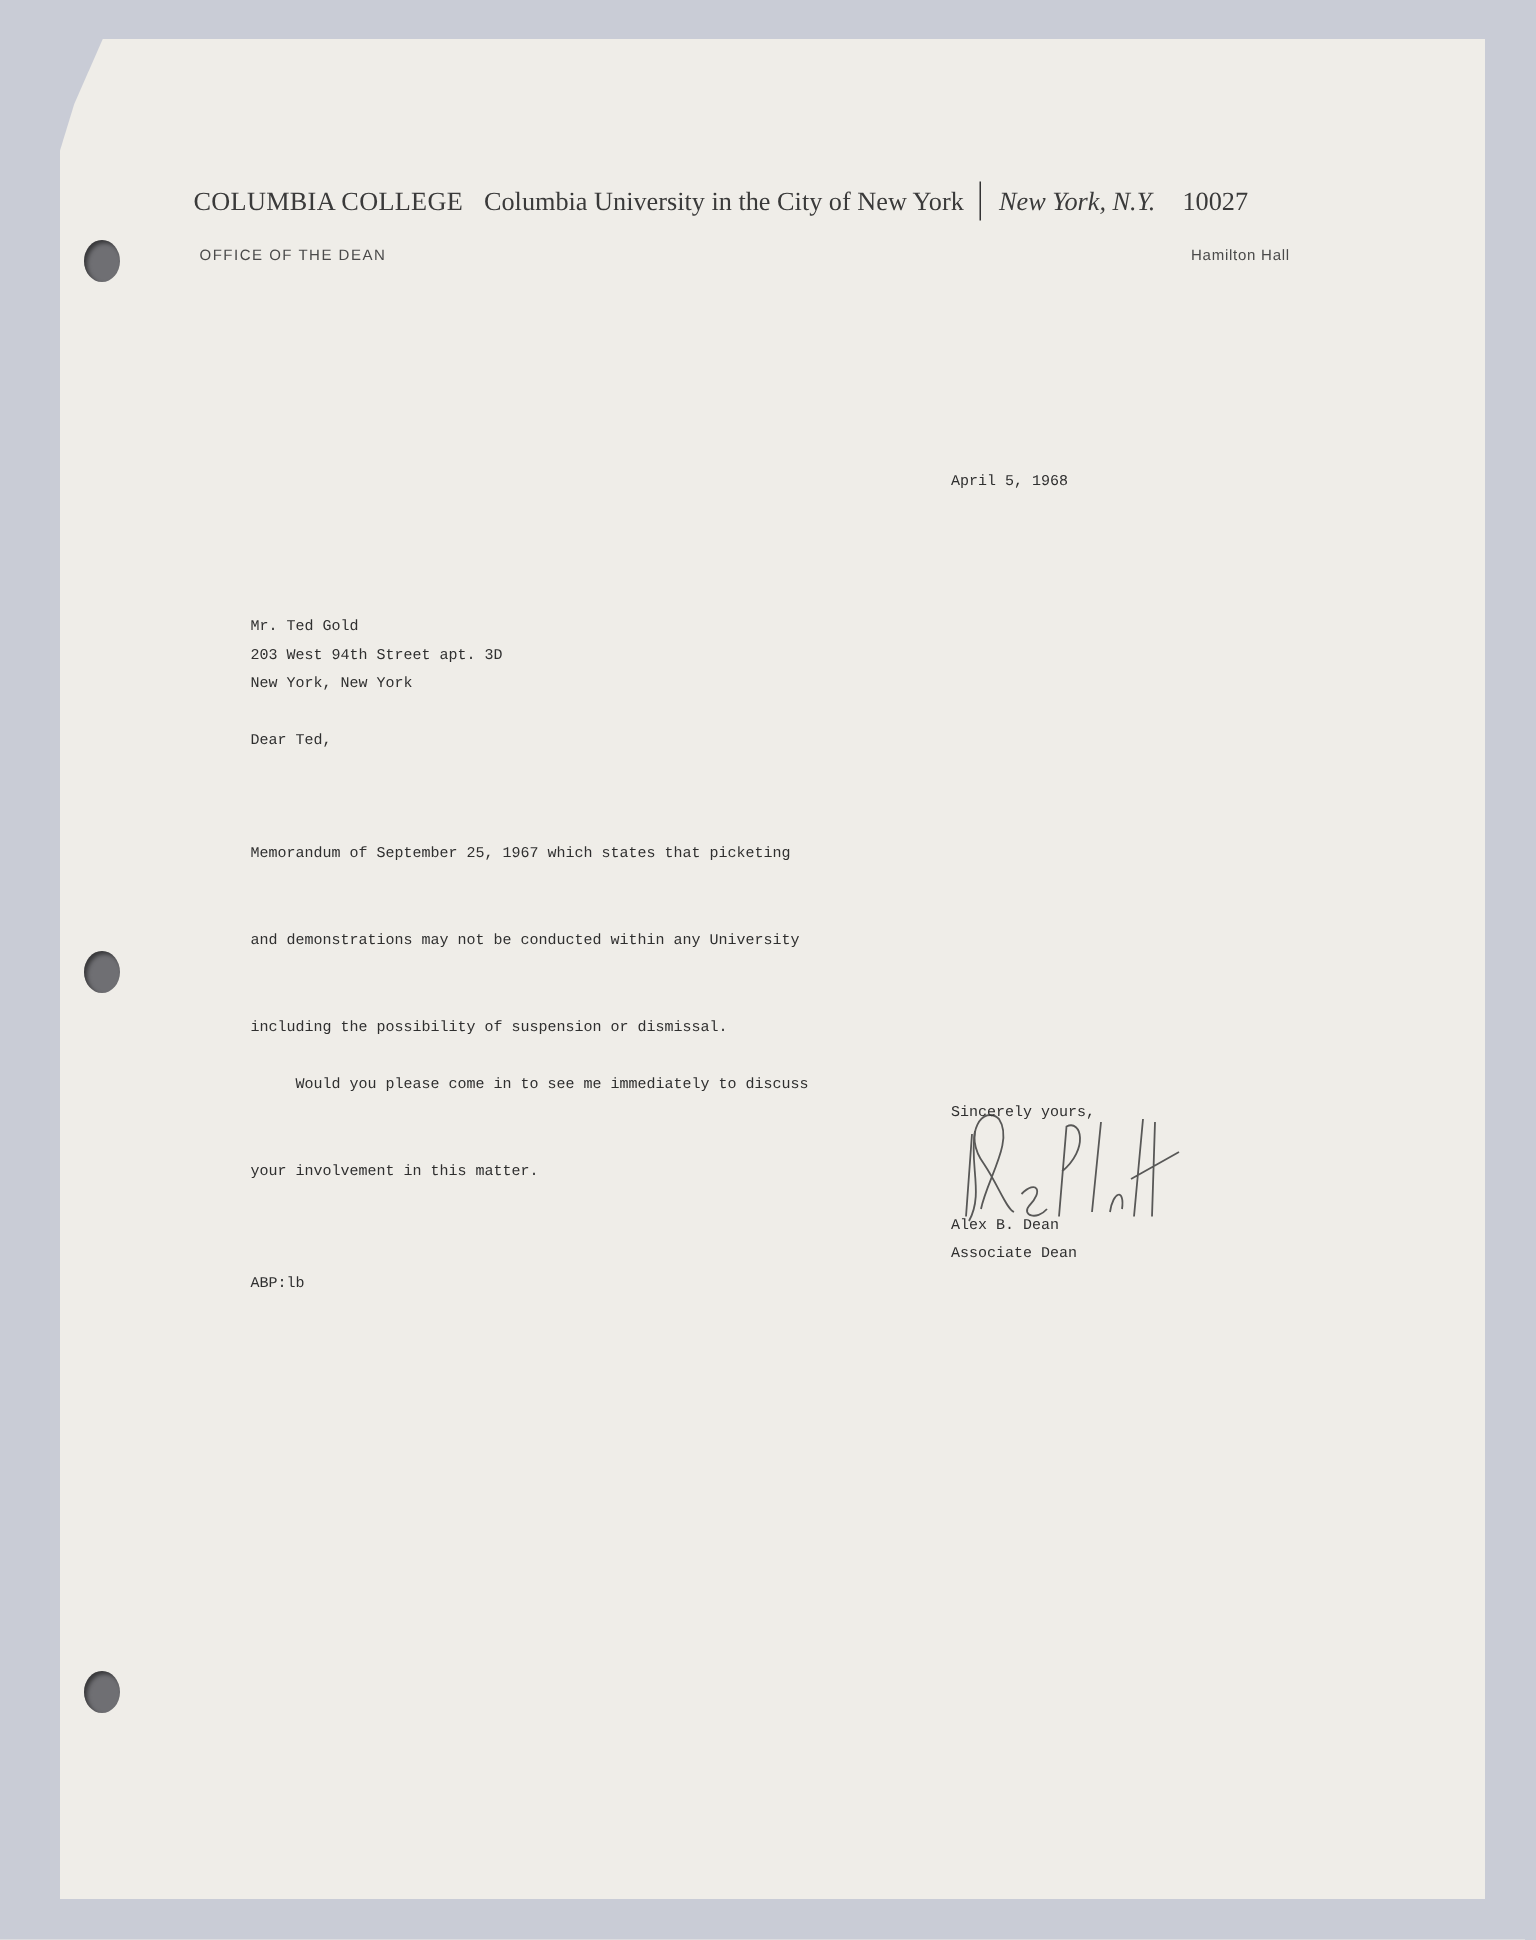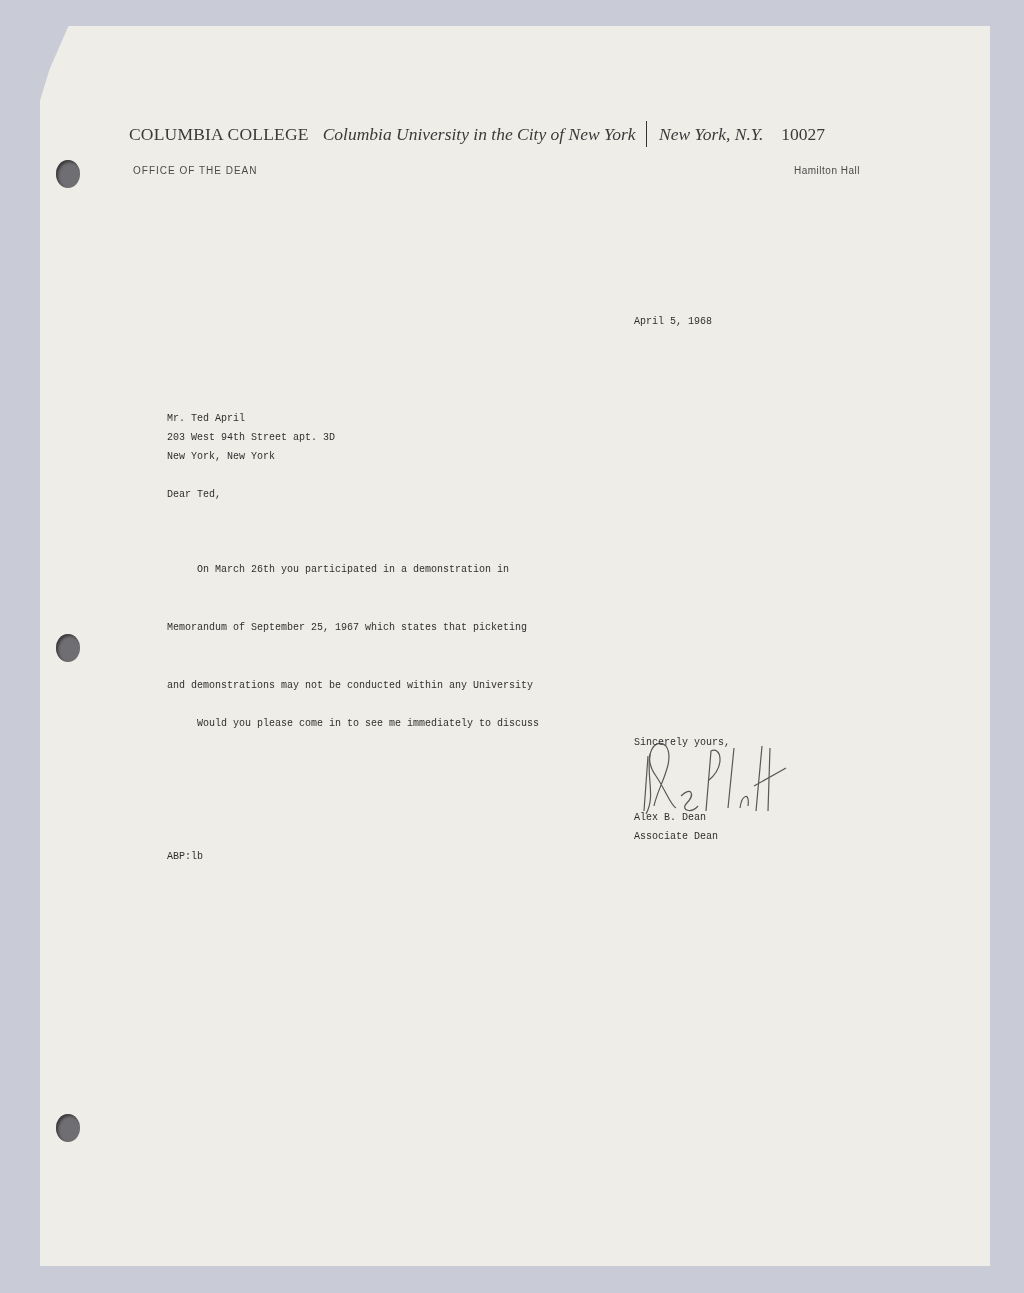--- a/index.html
+++ b/index.html
@@ -18,21 +18,21 @@
       position: absolute; width: 24px; height: 28px; border-radius: 50%;
       background: #6f6f73; left: 56px;
       box-shadow: inset 2px 2px 3px rgba(0,0,0,0.5);
     }
     .lh-main {
       position: absolute; top: 121px; left: 129px; white-space: nowrap;
       font-family: "Liberation Serif", "DejaVu Serif", serif;
       font-size: 17.5px; color: #3a3a3a;
     }
     .lh-main .college { letter-spacing: 0.2px; }
-    .lh-main .univ { margin-left: 14px; font-style: italic; }
+    .lh-main .univ { margin-left: 14px; }
     .lh-main .bar { display: inline-block; width: 1.5px; height: 26px; background: #333; vertical-align: -7px; margin: 0 12px 0 10px; }
     .lh-main .city { font-style: italic; text-align: right; }
     .lh-main .zip { margin-left: 18px; }
     .lh-sub {
       position: absolute; top: 165px; font-family: Liberation Sans, sans-serif;
       font-size: 10px; letter-spacing: 1px; color: #4a4a4a;
     }
     .typed { position: absolute; font-size: 10px; color: #2f2f2f; line-height: 19.2px; white-space: pre; }
     .signature { position: absolute; left: 636px; top: 736px; }
   </style>
@@ -45,34 +45,35 @@
 <div class="hole" style="top:1114px"></div>
 
 <div class="lh-main">
   <span class="college">COLUMBIA COLLEGE</span><span class="univ">Columbia University in the City of New York</span><span class="bar"></span><span class="city">New York, N.Y.</span><span class="zip">10027</span>
 </div>
 <div class="lh-sub" style="left:133px">OFFICE OF THE DEAN</div>
 <div class="lh-sub" style="left:794px; letter-spacing:0.5px">Hamilton Hall</div>
 
 <div class="typed" style="left:634px; top:312px">April 5, 1968</div>
 
-<div class="typed" style="left:167px; top:409px">Mr. Ted April</div>
+<div class="typed" style="left:167px; top:409px">Mr. Ted Gold</div>
 <div class="typed" style="left:167px; top:428px">203 West 94th Street apt. 3D</div>
 <div class="typed" style="left:167px; top:447px">New York, New York</div>
 
 <div class="typed" style="left:167px; top:485px">Dear Ted,</div>
 
 <div class="typed" style="left:167px; top:522px">
-  <div>     On March 26th you participated in a demonstration in</div>
   <div>Memorandum of September 25, 1967 which states that picketing</div>
   <div>and demonstrations may not be conducted within any University</div>
+  <div>including the possibility of suspension or dismissal.</div>
 </div>
 
 <div class="typed" style="left:167px; top:676px">
   <div>     Would you please come in to see me immediately to discuss</div>
+  <div>your involvement in this matter.</div>
 </div>
 
 <div class="typed" style="left:634px; top:733px">Sincerely yours,</div>
 
 <svg class="signature" width="160" height="90" viewBox="0 0 160 90">
   <g fill="none" stroke="#333" stroke-width="1.2" opacity="0.8">
     <path d="M12 20 L8 75 M14 18 C10 40 20 60 10 78"></path>
     <path d="M18 70 C22 50 40 25 30 10 C20 0 5 20 20 40 C30 55 35 70 40 72"></path>
     <path d="M45 60 C55 50 60 58 50 68 C45 74 55 78 62 70"></path>
     <path d="M70 75 L75 15 C85 10 90 30 72 45"></path>

